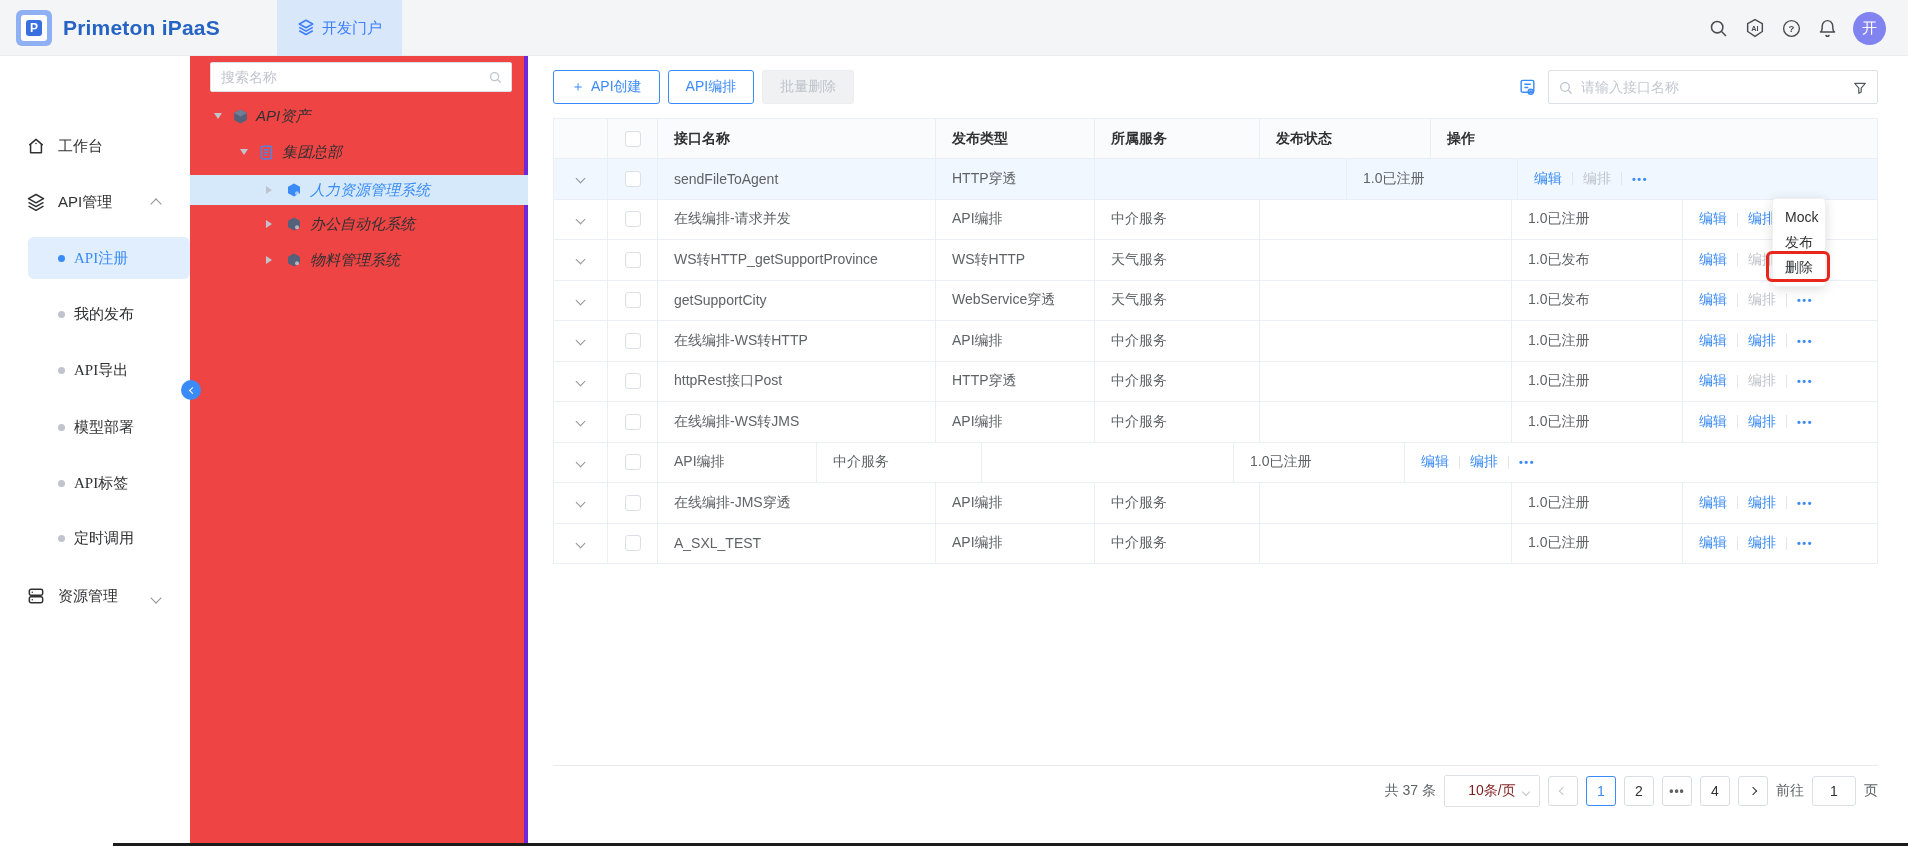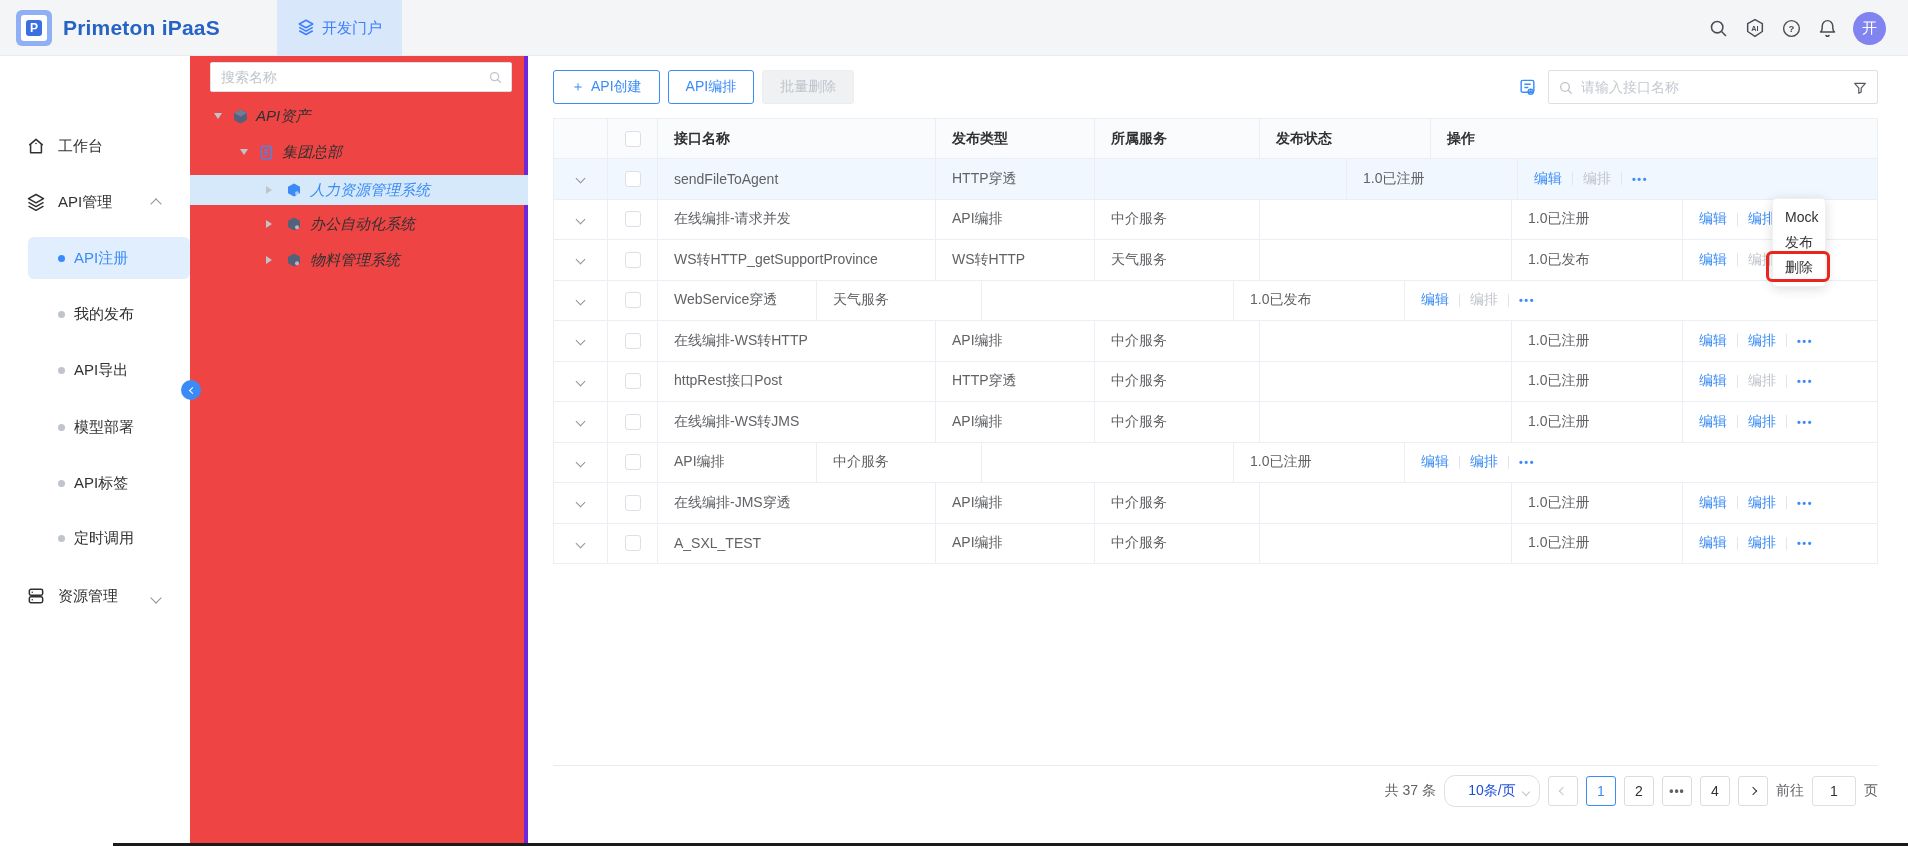--- a/index.html
+++ b/index.html
@@ -30,21 +30,21 @@
   .tri.right { border-top:4.5px solid transparent; border-bottom:4.5px solid transparent; border-left:6px solid #c0c4cc; }
 
   
   .sidebar { position:absolute; left:0; top:56px; width:202px; height:790px; background:#fff; border-right:1px solid #ebedf0; }
   .snav { position:absolute; left:0; width:202px; height:32px; display:flex; align-items:center; cursor:pointer; font-size:15px; color:#303133; }
   .snav .nico { position:absolute; left:26px; width:20px; height:20px; color:#303133; }
   .snav .nlabel { position:absolute; left:58px; }
   .snav .nchev { position:absolute; left:152px; color:#909399; }
   .snav.sub { height:42px; }
   .snav.sub .dot { position:absolute; left:58px; width:7px; height:7px; border-radius:50%; background:#c0c4cc; }
-  .snav.sub .nlabel { left:74px; color:#303133; }
+  .snav.sub .nlabel { left:74px; color:#303133;font-family:Liberation Serif, serif; }
   .snav.sub.sel { left:28px; width:162px; background:#e1eefe; border-radius:6px; }
   .snav.sub.sel .dot { left:30px; background:#3a8bf7; }
   .snav.sub.sel .nlabel { left:46px; color:#3a8bf7; }
 
   
   .treepanel { position:absolute; left:190px; top:56px; width:338px; height:790px; background:#ef4444; border-right:4px solid #6d28d9; }
   .tsearch { position:absolute; left:20px; top:6px; width:302px; height:30px; border:1px solid #dcdfe6; border-radius:2px; background:#fff; }
   .tsearch input { position:absolute; inset:0; border:0; outline:none; background:transparent; padding:0 30px 0 10px; font-size:14px; color:#606266; font-family:inherit; }
   .tsearch input::placeholder { color:#c0c4cc; }
   .tsearch .mag { position:absolute; right:8px; top:7px; color:#c0c4cc; }
@@ -91,21 +91,21 @@
   .more { color:#3a8bf7; font-size:11px; letter-spacing:1.5px; cursor:pointer; font-weight:bold; }
 
   
   .dropdown { position:absolute; left:1772px; top:198px; width:54px; background:#fff; border:1px solid #f0f0f0; border-radius:4px; box-shadow:0 2px 12px rgba(0,0,0,.14); padding:6px 0; z-index:20; }
   .dropdown .ditem { height:25px; line-height:25px; padding-left:12px; font-size:14px; color:#303133; cursor:pointer; white-space:nowrap; }
   .red-annotation { position:absolute; left:1766px; top:251px; width:64px; height:31px; border:3px solid #e7271c; border-radius:6px; z-index:30; pointer-events:none; }
 
   
   .pgdivider { position:absolute; left:11px; top:709px; width:1325px; height:1px; background:#e9ebef; }
   .pagination { position:absolute; right:30px; top:719px; height:32px; display:flex; align-items:center; gap:8px; color:#606266; }
-  .psize { position:relative; width:96px; height:32px; border:1px solid #dcdfe6; border-radius:11px; display:flex; align-items:center; justify-content:center; cursor:pointer; color:#1d4ed8; }
+  .psize { position:relative; width:96px; height:32px; border:1px solid #dcdfe6; border-radius:2px; display:flex; align-items:center; justify-content:center; cursor:pointer; color:#7f1d1d; }
   .psize .ch { position:absolute; right:10px; top:13px; width:6px; height:6px; color:#c0c4cc; }
   .pbtn { min-width:30px; height:30px; border:1px solid #d9dde2; border-radius:3px; background:#fff; display:flex; align-items:center; justify-content:center; cursor:pointer; color:#303133; font-size:14px; }
   .pbtn.active { border-color:#3a8bf7; color:#3a8bf7; }
   .pbtn.dis { color:#c0c4cc; cursor:not-allowed; }
   .pbtn .ch { width:6px; height:6px; }
   .pbtn.dots { letter-spacing:1px; font-weight:bold; font-size:12px; color:#606266; }
   .goto { display:flex; align-items:center; gap:8px; }
   .goto input { width:44px; height:30px; border:1px solid #dcdfe6; border-radius:3px; text-align:center; font-size:14px; color:#303133; outline:none; font-family:inherit; }
 
   .bottom-strip { position:absolute; left:113px; right:0; bottom:0; height:3px; background:#1b1b1b; }
@@ -393,20 +393,21 @@
               <span class="more">•••</span>
             </div>
           </div>
           <div class="tr">
             <div class="td c-exp">
               <span class="ch down"></span>
             </div>
             <div class="td c-chk">
               <span class="cbx"></span>
             </div>
+            <div class="td c-name">getSupportCity</div>
             <div class="td c-type">WebService穿透</div>
             <div class="td c-svc">天气服务</div>
             <div class="td c-tag"></div>
             <div class="td c-status">1.0已发布</div>
             <div class="td c-act">
               <span class="alink">编辑</span>
               <span class="asep"></span>
               <span class="alink off">编排</span>
               <span class="asep"></span>
               <span class="more">•••</span>

